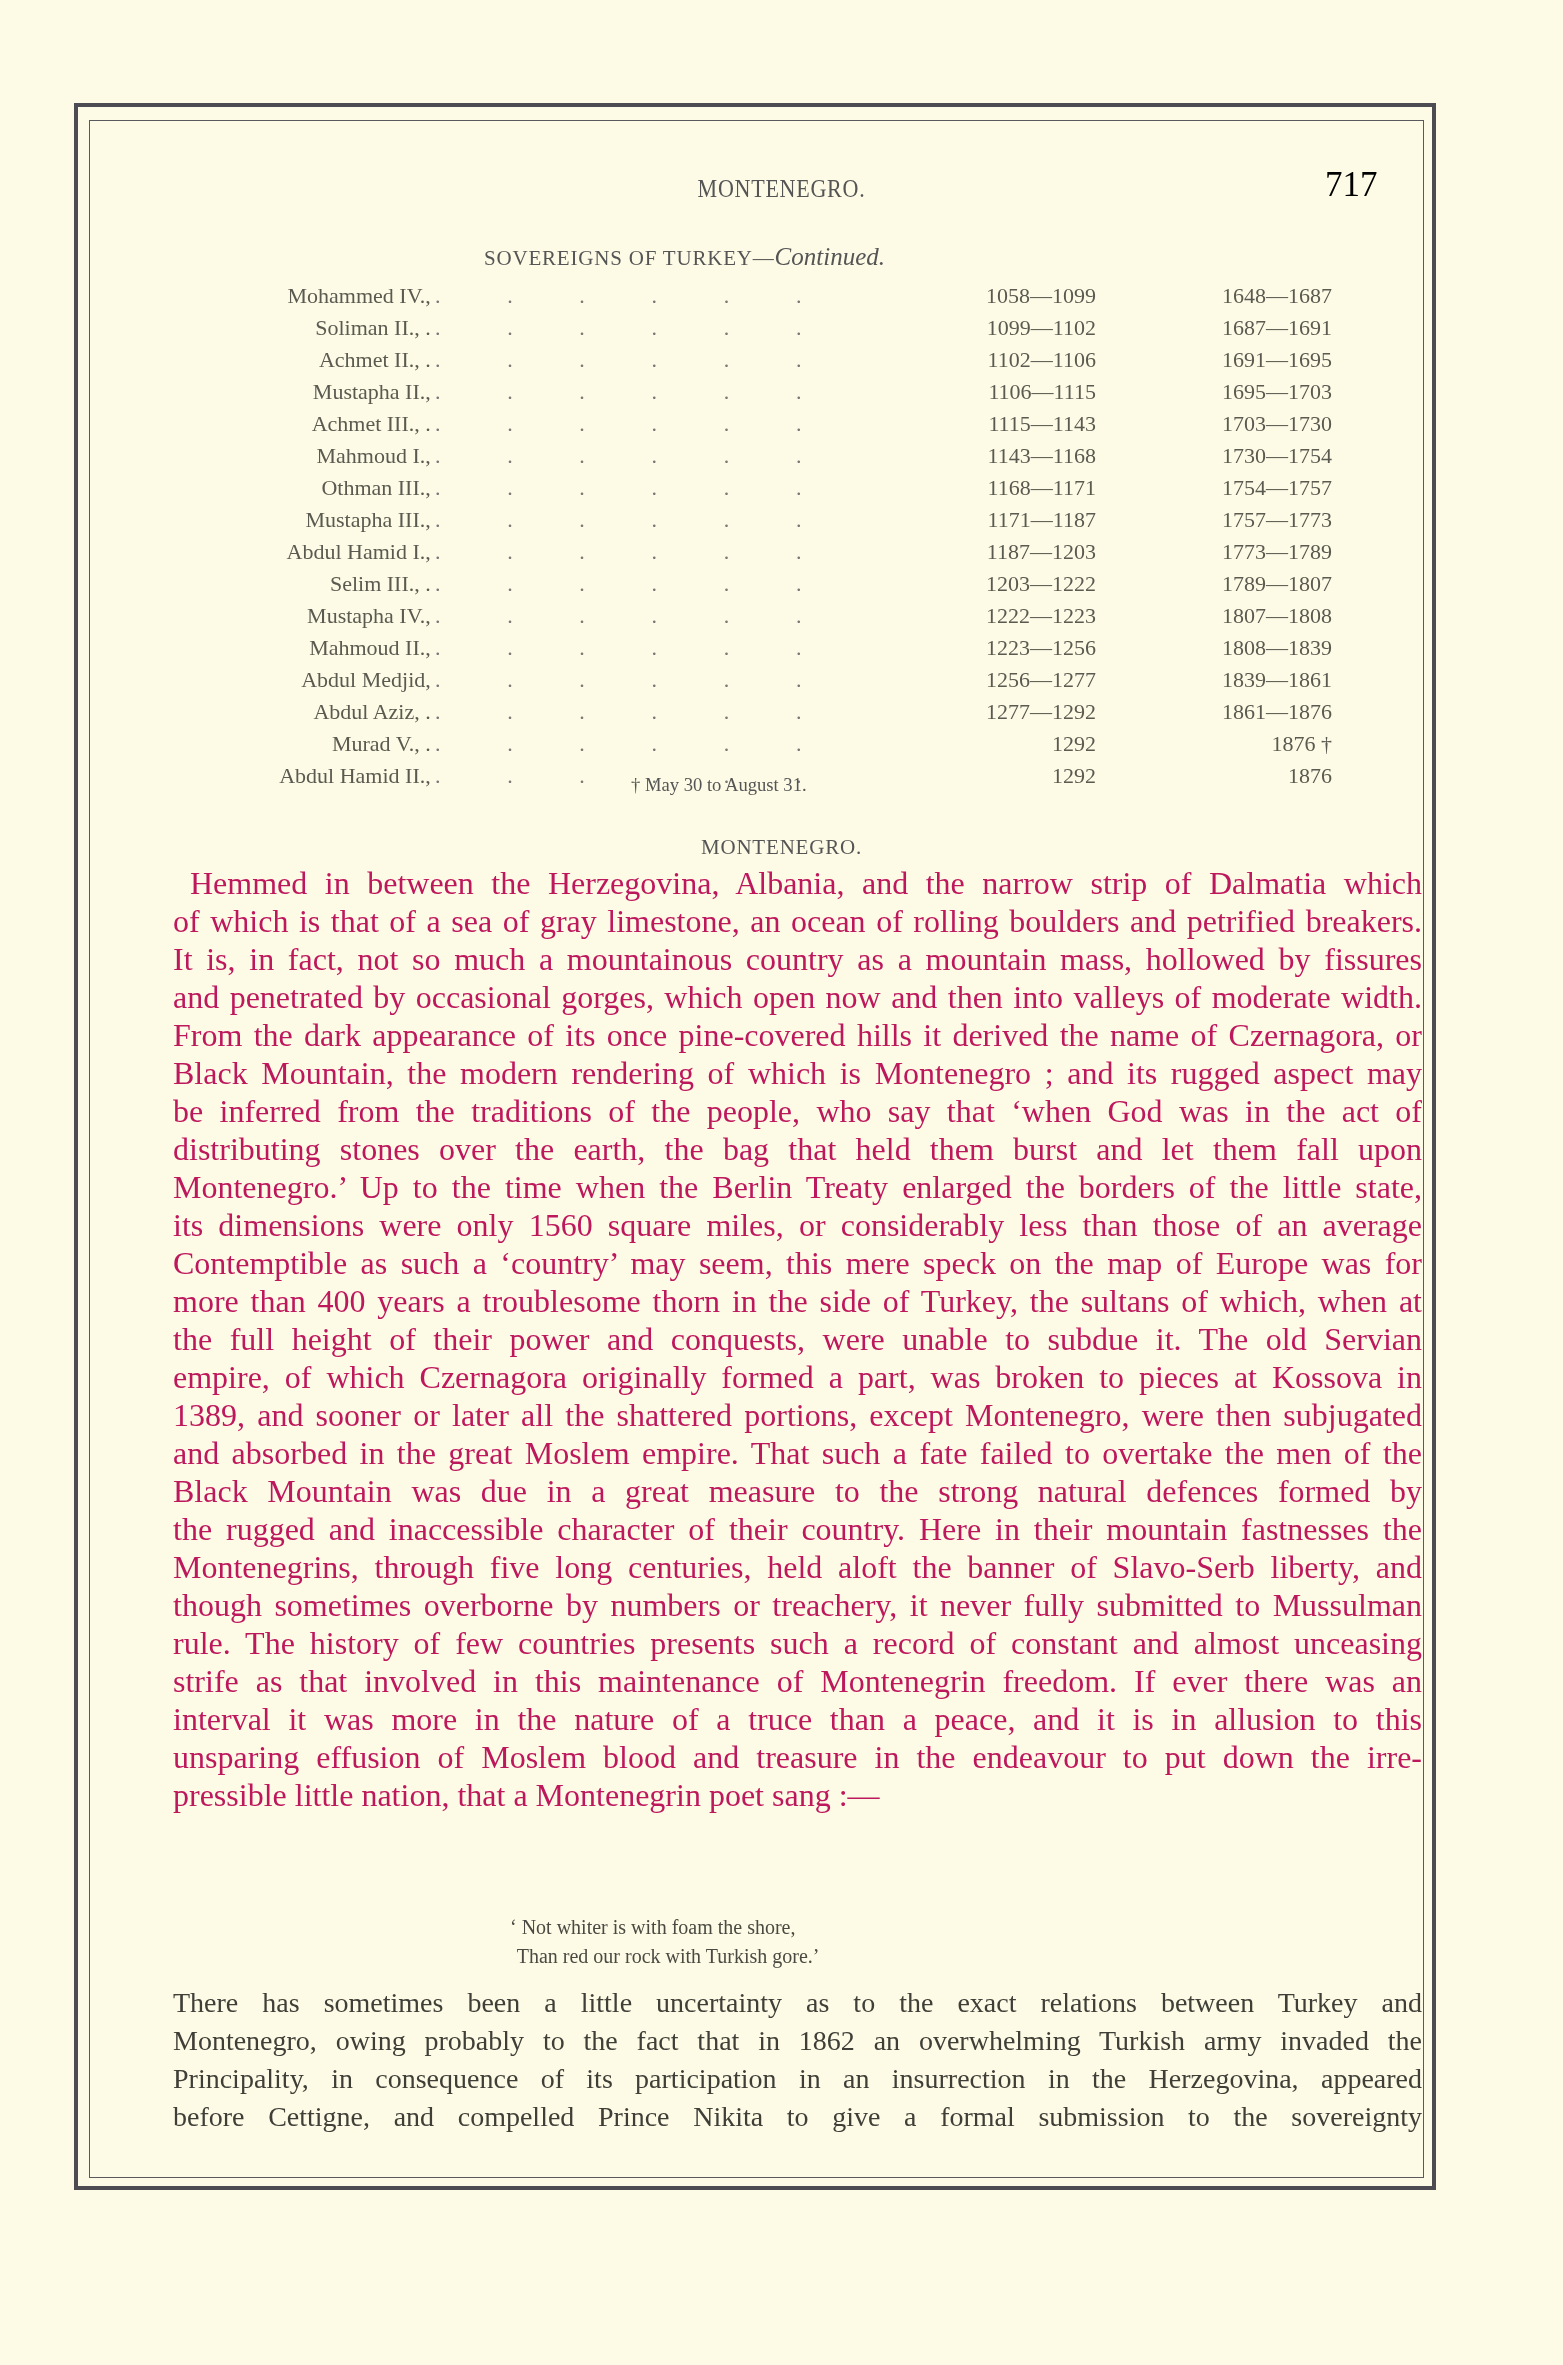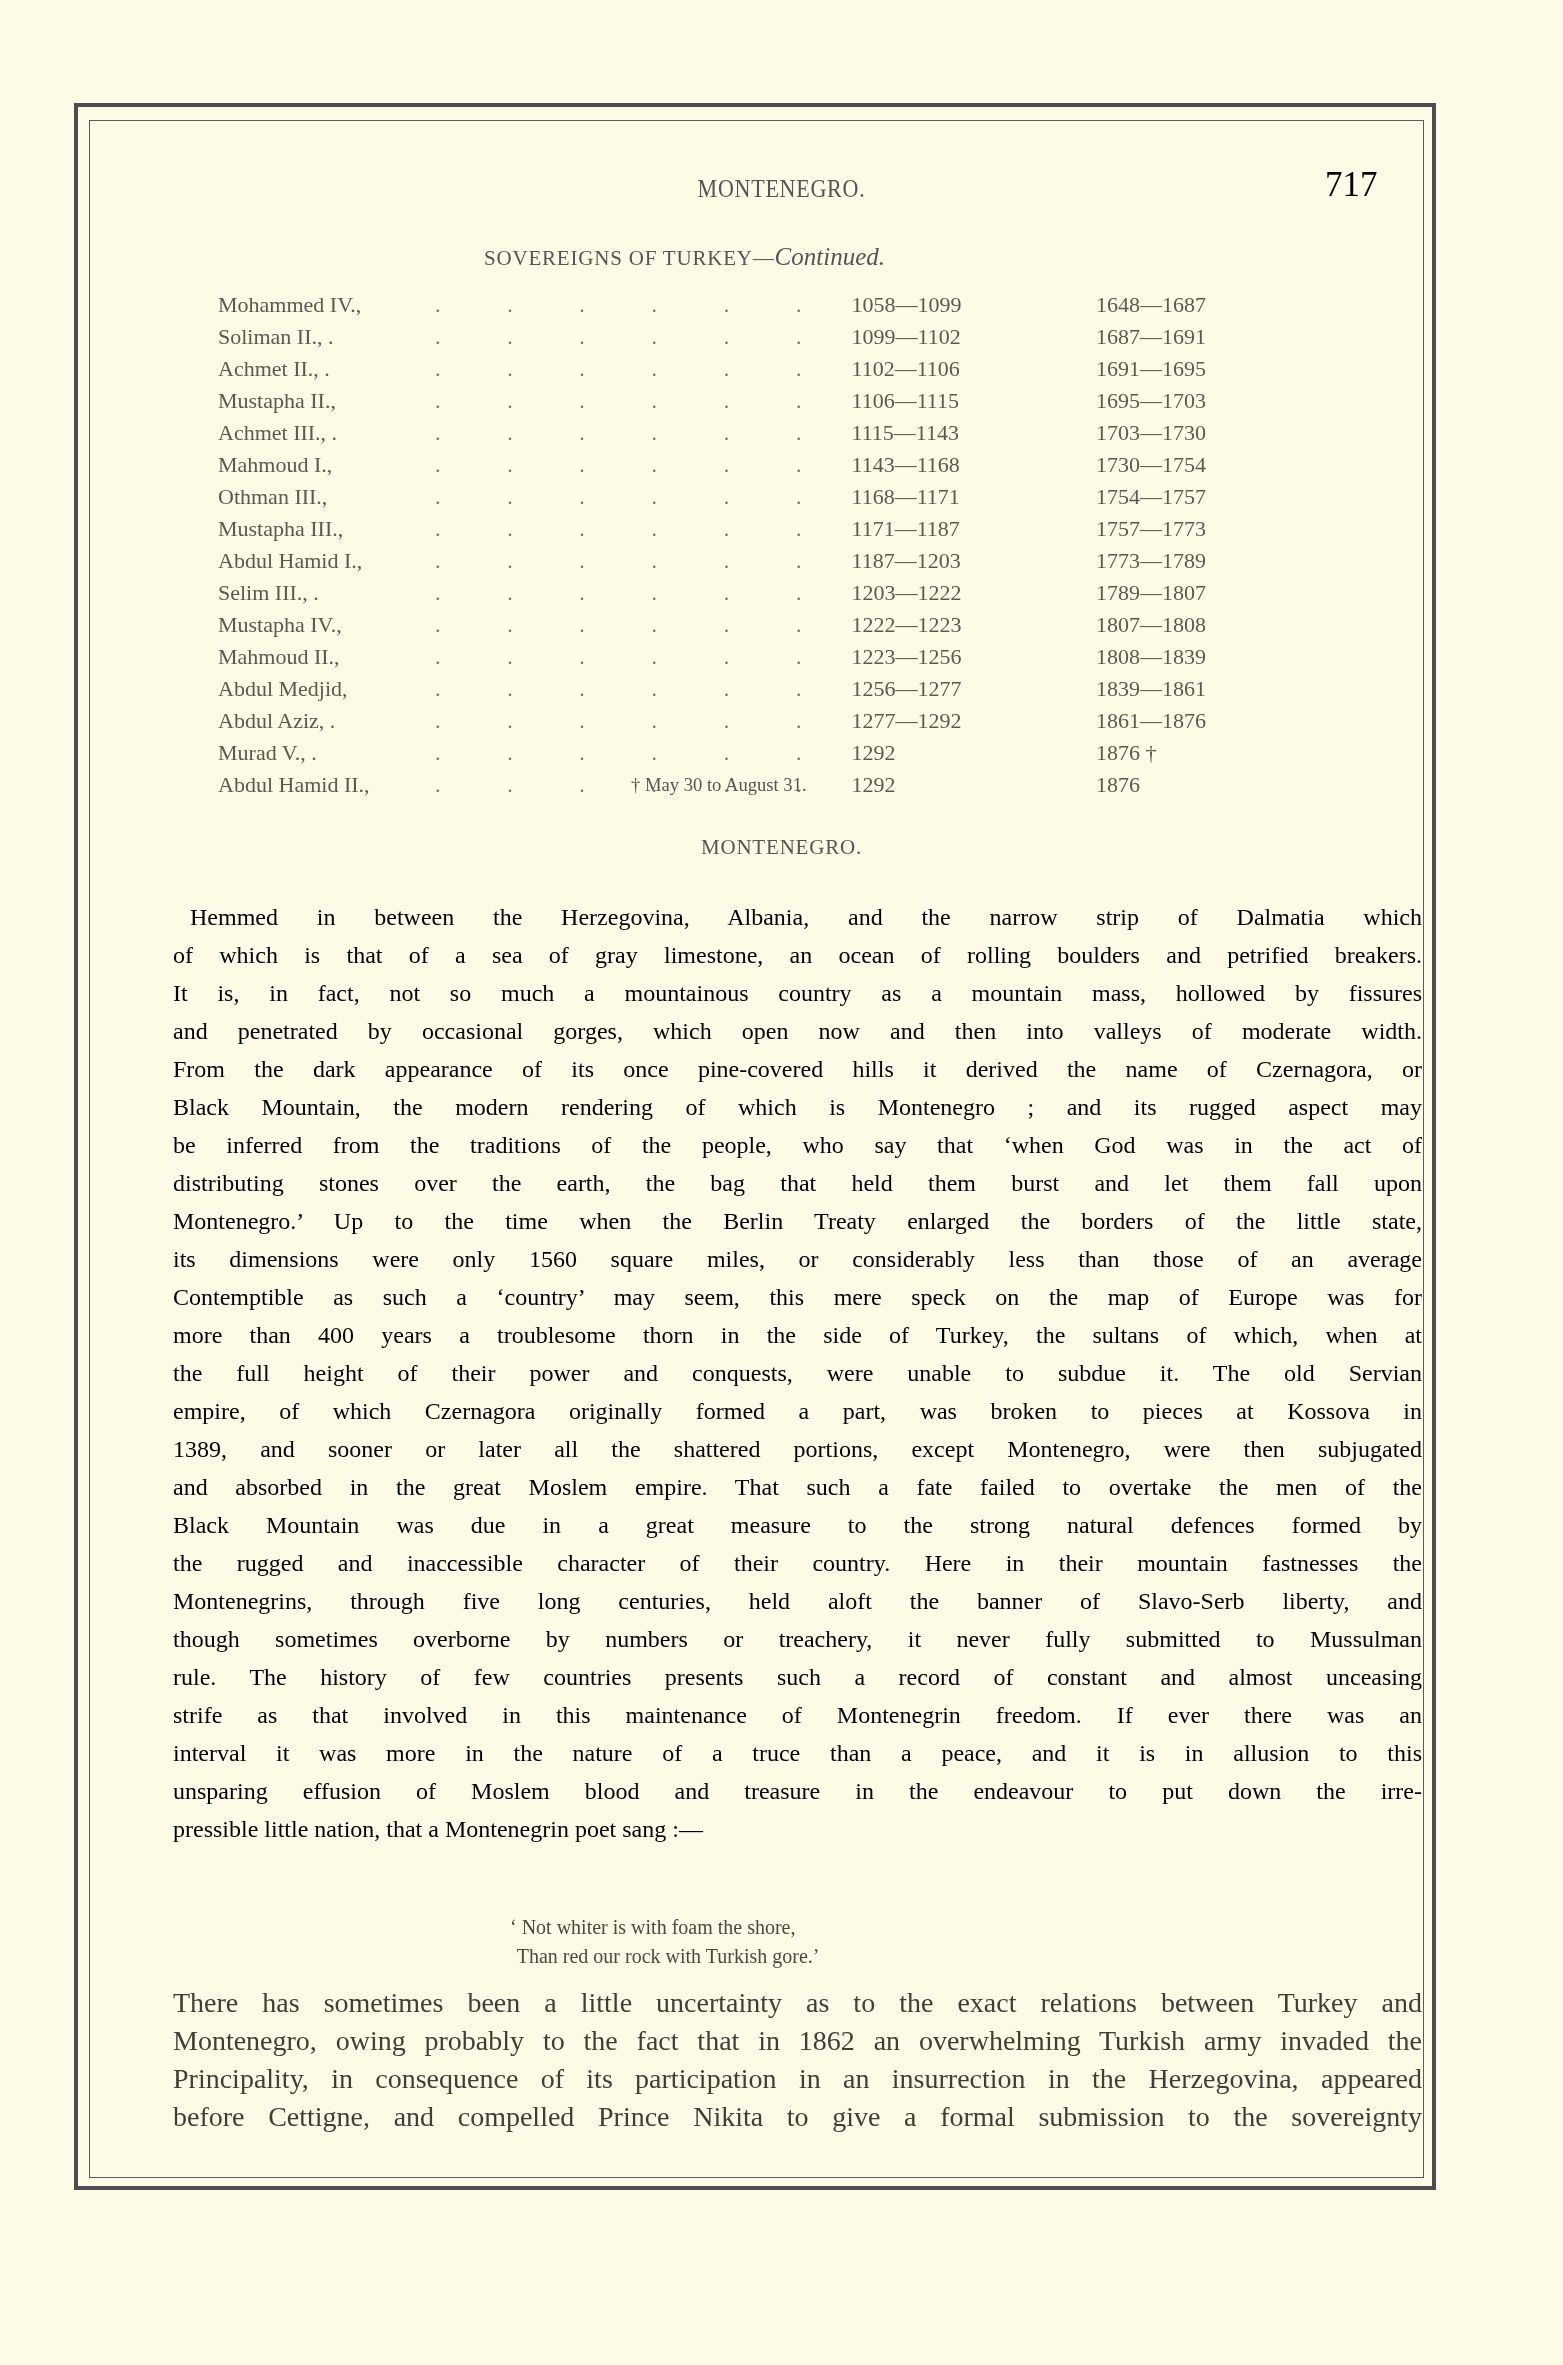--- a/index.html
+++ b/index.html
@@ -24,39 +24,39 @@
   }
   .page-number {
     position:absolute; top:165px; left:1325px; font-size:35px; color:#000000;
   }
   .table-title {
     position:absolute; top:243px; left:0; width:1369px; text-align:center;
     font-size:21px; color:#555; letter-spacing:0.8px;
   }
   .table-title .cont { font-style:italic; font-size:25px; letter-spacing:0; }
   .sov-table {
-    position:absolute; top:292px; left:218px; width:1114px;
+    position:absolute; top:283px; left:218px; width:1114px;text-align:right;
   }
   .sov-row {
     display:flex; height:32px; align-items:baseline; font-size:22px; color:#5a5a50;
   }
   .sov-name { width:228px; white-space:nowrap; }
   .sov-dots { width:422px; display:flex; justify-content:space-between; padding-left:4.2px; padding-right:25px; box-sizing:border-box; color:#777; }
   .sov-hijri { width:287px; padding-left:25px; box-sizing:border-box; }
   .sov-ad { width:253px; }
   .table-footnote {
     position:absolute; top:774px; left:631px; font-size:18.6px; color:#555;
   }
   .section-heading {
     position:absolute; top:835px; left:0; width:1563px; text-align:center;
     font-size:21px; color:#555; letter-spacing:0.8px;
   }
   .body-text {
-    position:absolute; top:898px; left:173px; width:1249px;
-    font-size:24px; line-height:38px; text-align:justify; color:#000000;
+    position:absolute; top:864px; left:173px; width:1249px;
+    font-size:32px; line-height:38px; text-align:justify; color:#be185d;
     text-indent:0;
   }
   .body-text .line { display:block; text-align:justify; text-align-last:justify; white-space:nowrap; overflow:hidden; }
   .body-text .line.last { text-align-last:left; }
   .body-text .line.indent { padding-left:17px; }
   .verse {
     position:absolute; top:1913px; left:510px; font-size:20px; line-height:29px; color:#4a4a42;
   }
   .verse .v2 { padding-left:6.7px; }
   .body-text-2 {

